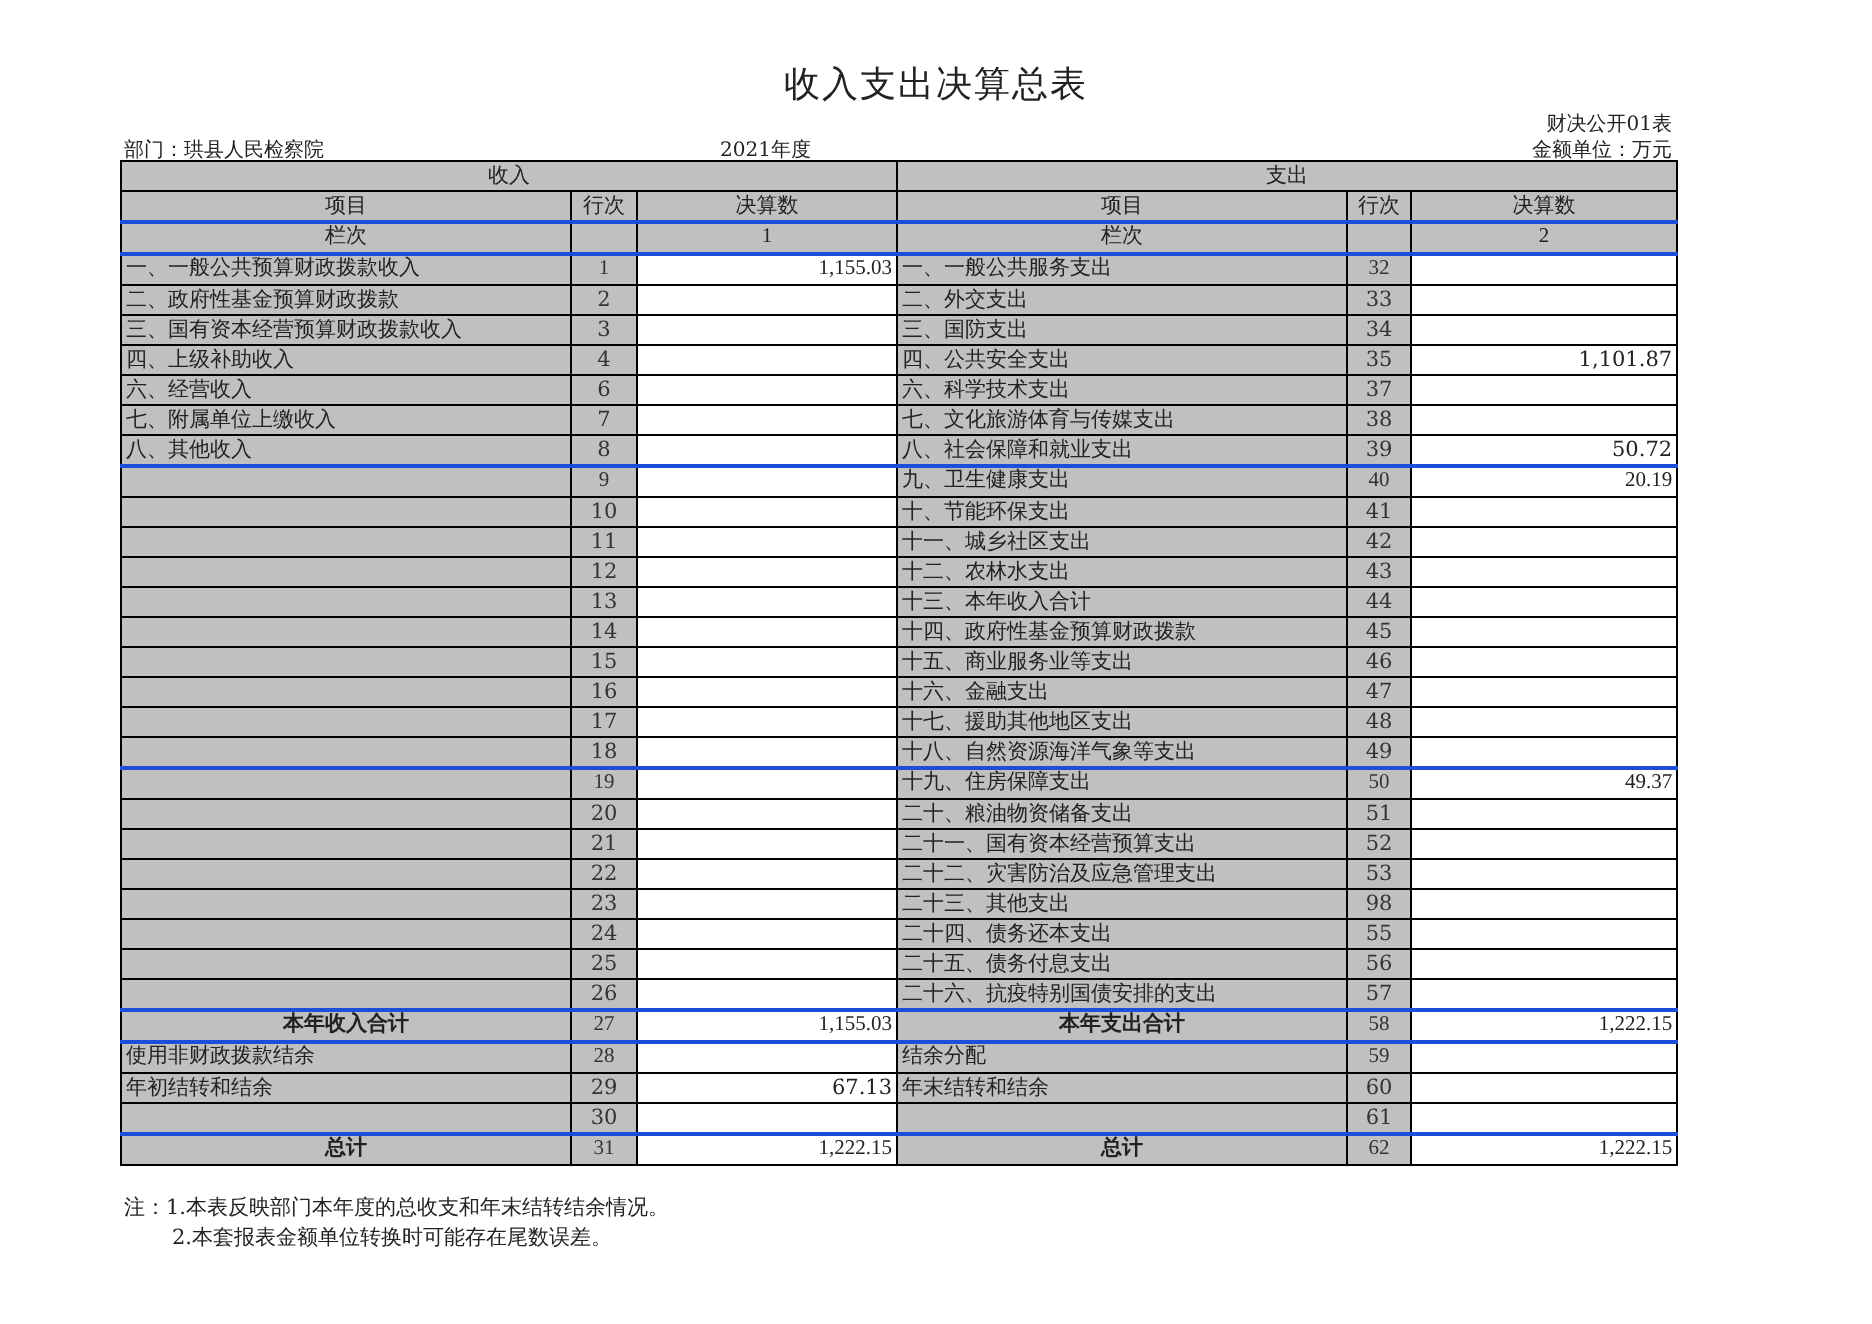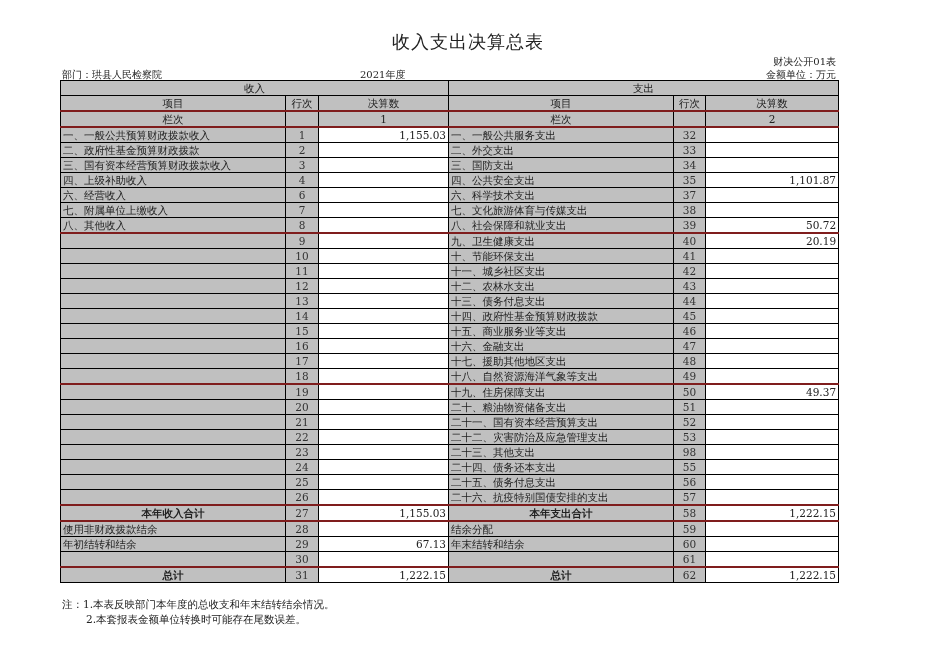--- a/index.html
+++ b/index.html
@@ -13,21 +13,21 @@
   table.main { position: absolute; left: 60px; top: 80px; border-collapse: collapse; table-layout: fixed; width: 778px; font-size: 10.5px; }
   table.main td { height: 14px; line-height: 14px; padding: 0 2px; border: 1px solid #000; white-space: nowrap; overflow: hidden; }
   td.g { background: #c0c0c0; }
   td.w { background: #ffffff; }
   td.c { text-align: center; }
   td.r { text-align: right; }
   td.l { text-align: left; }
   td.b { font-weight: bold; font-family: "DejaVu Sans", "Liberation Sans", sans-serif; margin-left: 22px; }
   td.ind { padding-left: 24px; }
   td.ln { text-align: center; color: #333; }
-  tr.thick-top td { border-top: 2px solid #7f1d1d; }
+  tr.thick-top td { border-top: 2px solid #1d4ed8; font-family: Liberation Serif, serif; }
   td.edge-r { border-right: 2px solid #000; }
   .notes { position: absolute; left: 62px; top: 597px; font-size: 10.5px; line-height: 15px; }
   .notes .n2 { padding-left: 24px; }
 </style>
 </head>
 <body>
 
 <div class="title">收入支出决算总表</div>
 <div class="meta form-code">财决公开01表</div>
 <div class="meta unit">金额单位：万元</div>
@@ -149,21 +149,21 @@
         <td class="g ln">12</td>
         <td class="w r"></td>
         <td class="g l">十二、农林水支出</td>
         <td class="g ln">43</td>
         <td class="w r edge-r"></td>
       </tr>
       <tr>
         <td class="g l"></td>
         <td class="g ln">13</td>
         <td class="w r"></td>
-        <td class="g l">十三、债务付息支出</td>
+        <td class="g l">十三、本年收入合计</td>
         <td class="g ln">44</td>
         <td class="w r edge-r"></td>
       </tr>
       <tr>
         <td class="g l"></td>
         <td class="g ln">14</td>
         <td class="w r"></td>
         <td class="g l">十四、政府性基金预算财政拨款</td>
         <td class="g ln">45</td>
         <td class="w r edge-r"></td>

